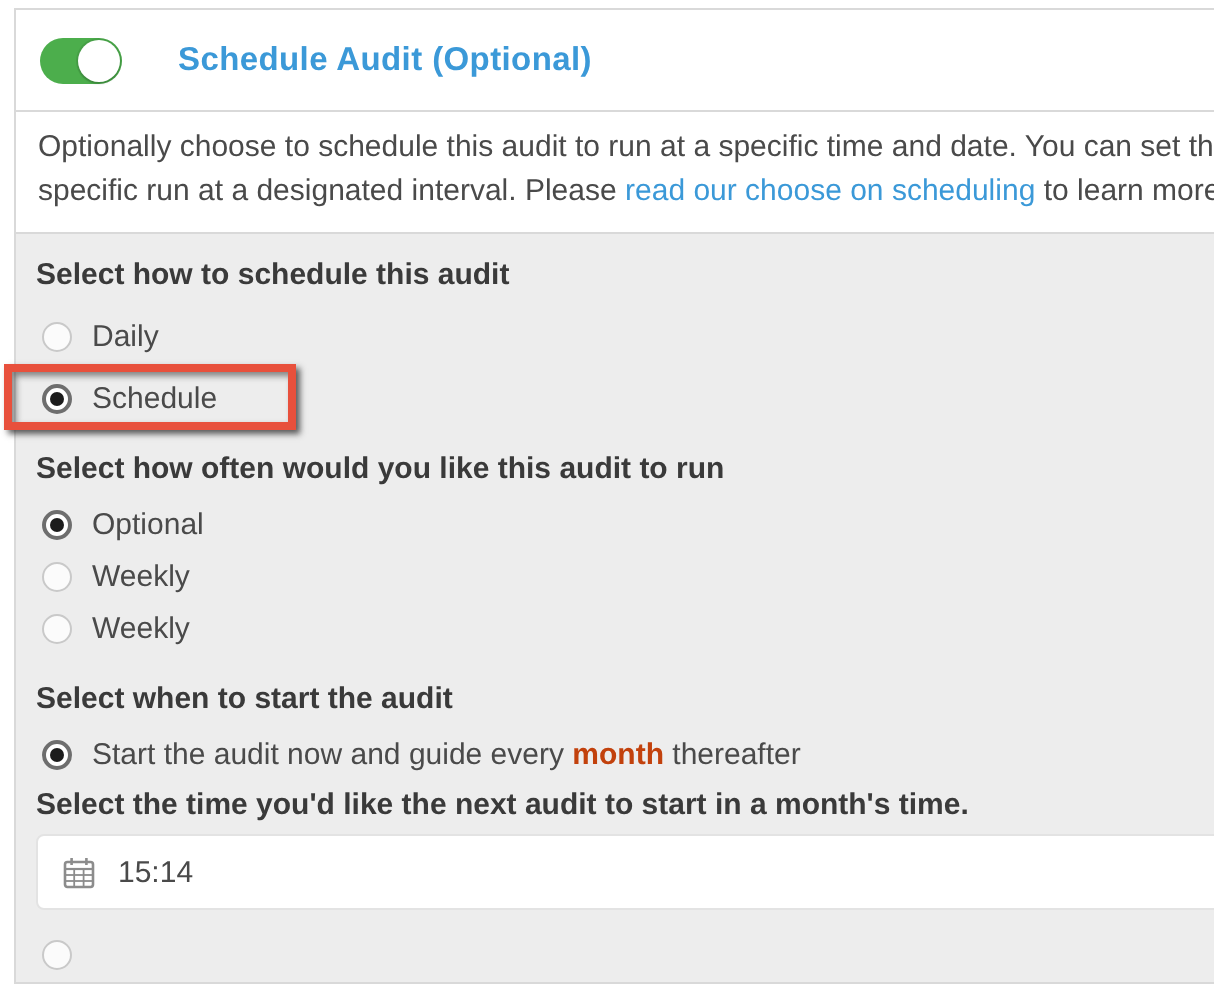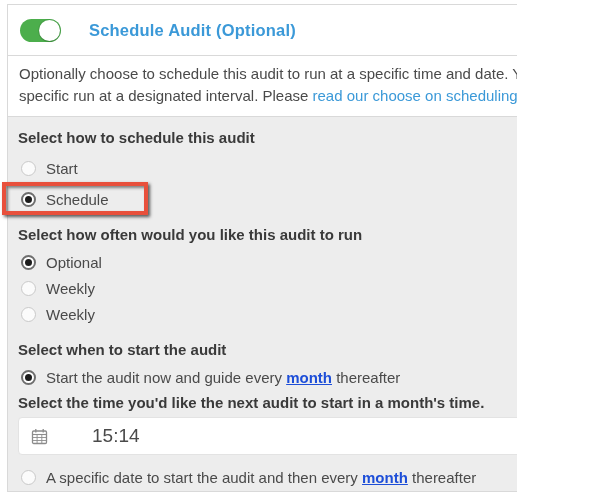--- a/index.html
+++ b/index.html
@@ -10,21 +10,21 @@
     --form-gray:#ededed;
     --text-dark:#3a3a3a;
     --text-body:#4a4a4a;
   }
   *{box-sizing:border-box;margin:0;padding:0;}
   html,body{background:#fff;}
   body{
     width:607px;height:498px;overflow:hidden;position:relative;
     font-family:"Liberation Sans","DejaVu Sans",sans-serif;
   }
-  .viewport{width:517px;height:498px;overflow:hidden;position:relative;background:#fff;}
+  .viewport{width:607px;height:498px;overflow:hidden;position:relative;background:#fff;}
   .panel{
     position:absolute;left:7px;top:4px;width:793px;height:488px;
     border:1px solid var(--border-gray);background:#fff;
     display:flex;flex-direction:column;
   }
   
   .panel-header{
     height:51px;flex:none;display:flex;align-items:center;
     padding-left:12px;border-bottom:1px solid var(--border-gray);background:#fff;
   }
@@ -63,21 +63,21 @@
   .radio{
     width:15px;height:15px;border-radius:50%;background:#fbfbfb;
     border:1px solid #c9c9c9;flex:none;position:relative;
   }
   .radio.checked{border:2px solid #6e6e6e;background:#fff;}
   .radio.checked::after{
     content:"";position:absolute;left:50%;top:50%;width:7px;height:7px;
     margin:-3.5px 0 0 -3.5px;border-radius:50%;background:#1c1c1c;
   }
   .radio-label{font-size:15px;color:var(--text-body);white-space:nowrap;}
-  .radio-label b{font-weight:700;color:#1d4ed8;text-decoration:underline;}
+  .radio-label b{font-weight:700;color:#c2410c;}
   .mt-first{margin-top:1px;}
   .row-once{margin-top:9px;}
   .row-recurring{margin-top:4px;height:28px;}
   .label-often{margin-top:14px;}
   .row-monthly{margin-top:6px;}
   .label-start{margin-top:15px;}
   .row-now{margin-top:6px;}
   .label-time{margin-top:5px;}
   .row-date{margin-top:9px;}
   
@@ -87,21 +87,21 @@
     box-shadow:2px 2px 3px rgba(40,40,40,0.75), inset 2px 2px 3px rgba(40,40,40,0.55);
     pointer-events:none;z-index:5;
   }
   
   .time-input{
     margin-top:6px;height:38px;background:#fff;border:1px solid #e3e3e3;
     border-radius:4px;display:flex;align-items:center;gap:11px;
     padding:0 12px;cursor:text;width:770px;
   }
   .cal-icon{display:flex;align-items:center;flex:none;}
-  .time-value{font-size:19px;color:var(--text-body);margin-left:33px;}
+  .time-value{font-size:15px;color:var(--text-body);}
 </style>
 </head>
 <body>
 
 <div class="viewport">
   <section class="panel">
 
     <header class="panel-header">
       <div class="toggle checked">
         <div class="knob"></div>
@@ -113,21 +113,21 @@
       <p class="desc-line">Optionally choose to schedule this audit to run at a specific time and date. You can set this up to only run once or</p>
       <p class="desc-line"><span>specific run at a designated interval. Please </span><a class="link">read our choose on scheduling</a><span> to learn more about how this works.</span></p>
     </div>
 
     <div class="panel-form">
 
       <div class="group-label mt-first">Select how to schedule this audit</div>
 
       <div class="radio-row row-once">
         <span class="radio"></span>
-        <span class="radio-label">Start</span>
+        <span class="radio-label">Daily</span>
       </div>
 
       <div class="radio-row row-recurring">
         <div class="highlight-box"></div>
         <span class="radio checked"></span>
         <span class="radio-label">Schedule</span>
       </div>
 
       <div class="group-label label-often">Select how often would you like this audit to run</div>
 
@@ -164,18 +164,17 @@
             <line x1="10.8" y1="6.5" x2="10.8" y2="15.5" stroke="#8c8c8c" stroke-width="0.9"></line>
             <line x1="1.5" y1="9.5" x2="15.5" y2="9.5" stroke="#8c8c8c" stroke-width="0.9"></line>
             <line x1="1.5" y1="12.5" x2="15.5" y2="12.5" stroke="#8c8c8c" stroke-width="0.9"></line>
           </svg>
         </span>
         <span class="time-value">15:14</span>
       </div>
 
       <div class="radio-row row-date">
         <span class="radio"></span>
-        <span class="radio-label"><span>A specific date to start the audit and then every </span><b>month</b><span> thereafter</span></span>
       </div>
 
     </div>
   </section>
 </div>
 
 </body></html>

